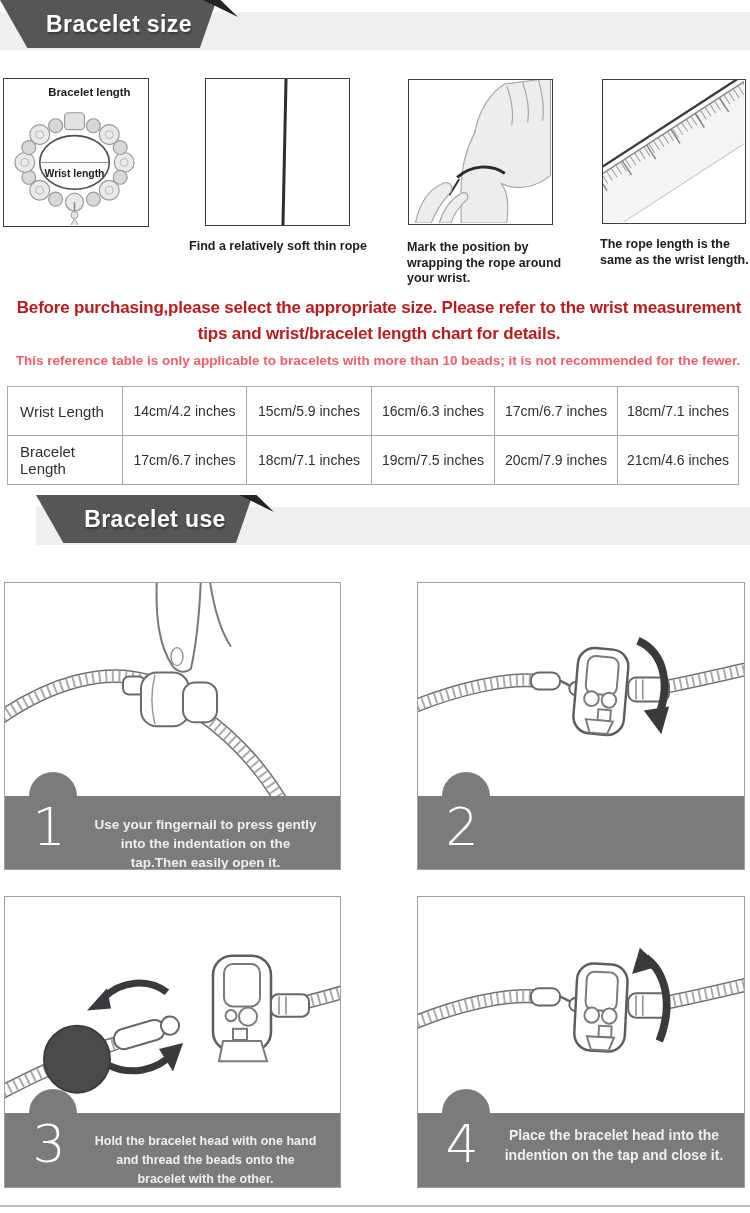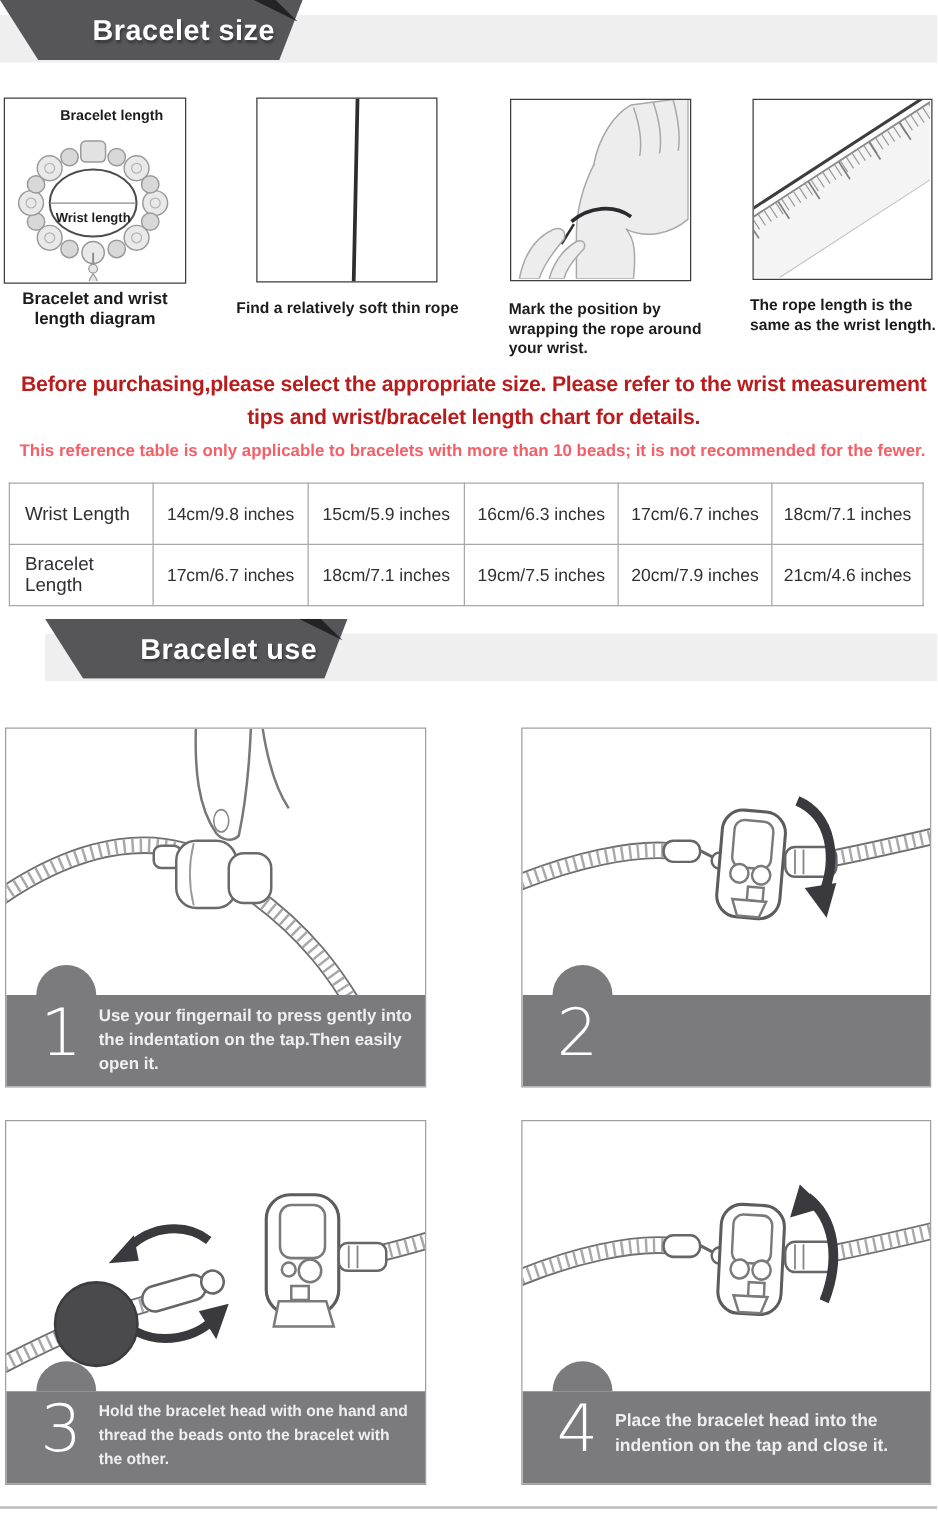--- a/index.html
+++ b/index.html
@@ -4,21 +4,21 @@
 <style>
   html,body{margin:0;padding:0;background:#fff;}
   .page{position:relative;width:750px;height:1213px;background:#ffffff;overflow:hidden;
         font-family:"Liberation Sans",sans-serif;color:#1d1d1f;}
 
   
   .banner{position:absolute;left:0;width:750px;height:53px;}
   .banner .strip{position:absolute;left:0;top:12px;width:750px;height:38px;background:#efefef;}
   .banner .ribbon{position:absolute;left:0;top:0;width:238px;height:48px;background:#565659;
       clip-path:polygon(0 0,91% 0,84% 100%,11.5% 100%);
-      display:flex;align-items:center;justify-content:center;padding-left:28px;}
+      display:flex;align-items:center;justify-content:center;}
   .banner .ribbon span{color:#ffffff;font-size:23px;font-weight:800;letter-spacing:.4px;
       text-shadow:1px 2px 2px rgba(0,0,0,.35);}
   .banner .fold{position:absolute;left:203px;top:0;width:35px;height:18px;background:#232326;
       clip-path:polygon(0 0,100% 95%,50% 0);}
 
   
   .mbox{position:absolute;background:#fff;border:1.5px solid #3c3c3e;box-sizing:border-box;overflow:hidden;}
   .mcap{position:absolute;font-weight:700;font-size:12.5px;line-height:15.5px;color:#1c1c1e;}
   .rope-line{position:absolute;left:54%;top:-2px;bottom:-2px;width:3px;background:#2e2e30;transform:rotate(1.2deg);}
 
@@ -35,21 +35,21 @@
   table.size td.hd{text-align:left;padding-left:12px;font-size:15px;}
 
   
   .step{position:absolute;background:#fff;border:1px solid #a0a0a0;box-sizing:border-box;overflow:hidden;}
   .step svg.illus{position:absolute;left:0;top:0;}
   .step .bar{position:absolute;left:0;right:0;bottom:0;background:#7b7b7e;}
   .step .bump{position:absolute;left:24px;top:-24px;width:48px;height:24px;background:#7b7b7e;
       border-radius:24px 24px 0 0;}
   .step .num{position:absolute;left:20px;top:1px;width:48px;text-align:center;color:#ffffff;
       font-family:"DejaVu Sans",sans-serif;font-weight:200;font-size:52px;line-height:60px;}
-  .step .txt{position:absolute;left:74px;right:8px;color:#efefef;font-weight:700;margin:0;}
+  .step .txt{position:absolute;left:74px;right:8px;color:#efefef;font-weight:700;margin:12px;text-align:center;}
 
   .footer-line{position:absolute;left:0;top:1205px;width:750px;height:2px;background:#bdbdbd;}
 </style>
 </head>
 <body>
 
 <div class="page">
 
   <div class="banner" style="top:0;">
     <div class="strip"></div>
@@ -89,21 +89,20 @@
       </g>
       <line x1="71" y1="124" x2="71" y2="134" stroke="#8a8a8a" stroke-width="1.5"></line>
       <circle cx="71" cy="137" r="3.5" fill="#e6e6e6" stroke="#9a9a9a"></circle>
       <path d="M71 141 C66 147 66 153 71 156 C76 153 76 147 71 141 Z" fill="#e6e6e6" stroke="#9a9a9a"></path>
       <ellipse cx="71" cy="84" rx="35" ry="27" fill="#ffffff" fill-opacity="0.88" stroke="#4c4c4e" stroke-width="1.6"></ellipse>
       <line x1="36" y1="84" x2="106" y2="84" stroke="#8a8a8a" stroke-width="1"></line>
       <text x="86" y="17" text-anchor="middle" font-size="11.5" font-weight="bold" fill="#1c1c1e">Bracelet length</text>
       <text x="71" y="99" text-anchor="middle" font-size="10.5" font-weight="bold" fill="#1c1c1e">Wrist length</text>
     </svg>
   </div>
-  <div class="mcap" style="left:3px;top:231px;width:146px;text-align:center;font-size:13.5px;">Bracelet and wrist length diagram</div>
 
   <div class="mbox" style="left:205px;top:78px;width:145px;height:148px;">
     <div class="rope-line"></div>
   </div>
   <div class="mcap" style="left:172px;top:239px;width:212px;text-align:center;white-space:nowrap;">Find a relatively soft thin rope</div>
 
   <div class="mbox" style="left:408px;top:79px;width:145px;height:146px;">
     <svg width="142" height="143" viewBox="0 0 142 144">
       <path d="M 66 52 C 70 30 82 12 96 4 L 142 -2 L 142 96 C 128 108 108 112 92 104 C 74 95 63 76 66 52 Z" fill="#ededed" stroke="#a8a8a8" stroke-width="1.2"></path>
       <path d="M 98 6 C 103 20 105 33 103 45" fill="none" stroke="#a8a8a8" stroke-width="1.2"></path>
@@ -139,21 +138,21 @@
         <col style="width:115px">
         <col style="width:124px">
         <col style="width:125px">
               <col style="width:123px">
         <col style="width:123px">
         <col style="width:121px">
       </colgroup>
     <tbody>
         <tr>
       <td class="hd">Wrist Length</td>
-      <td>14cm/9.8 inches</td>
+      <td>14cm/4.2 inches</td>
       <td>15cm/5.9 inches</td>
       <td>16cm/6.3 inches</td>
       <td>17cm/6.7 inches</td>
       <td>18cm/7.1 inches</td>
     </tr>
     <tr>
       <td class="hd">Bracelet Length</td>
       <td>17cm/6.7 inches</td>
       <td>18cm/7.1 inches</td>
       <td>19cm/7.5 inches</td>
@@ -320,18 +319,18 @@
         <line x1="231" y1="97" x2="231" y2="117" stroke="#888888" stroke-width="1.5"></line>
       </g>
       <g fill="#3a3a3e">
         <path d="M 248 142 C 262 108 256 76 234 60" fill="none" stroke="#3a3a3e" stroke-width="8"></path>
         <polygon points="228,50 248,68 220,76"></polygon>
       </g>
     </svg>
     <div class="bar" style="height:74px;">
       <div class="bump"></div>
       <span class="num">4</span>
-      <p class="txt" style="top:13px;font-size:14px;line-height:20px;">Place the bracelet head into the indention on the tap and close it.</p>
+      <p class="txt" style="top:0;font-size:14px;line-height:20px;">Place the bracelet head into the indention on the tap and close it.</p>
     </div>
   </div>
 
   <div class="footer-line"></div>
 </div>
 
 </body></html>

